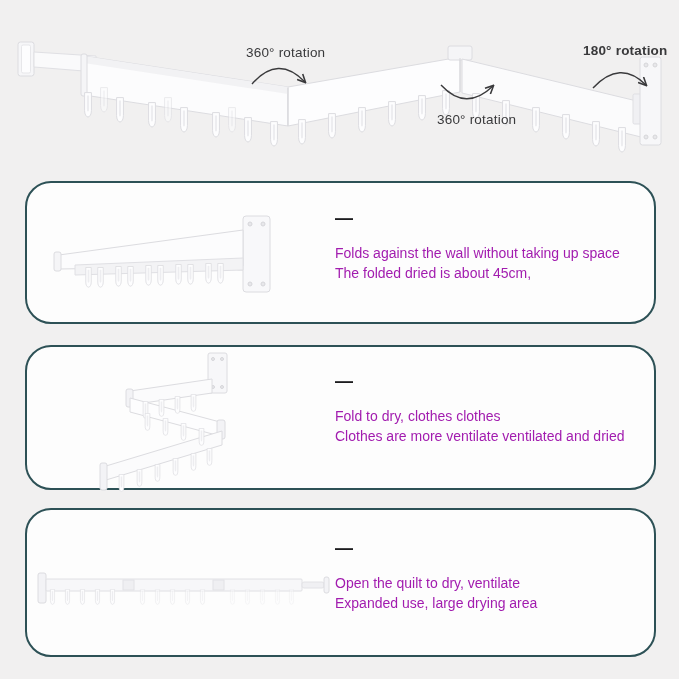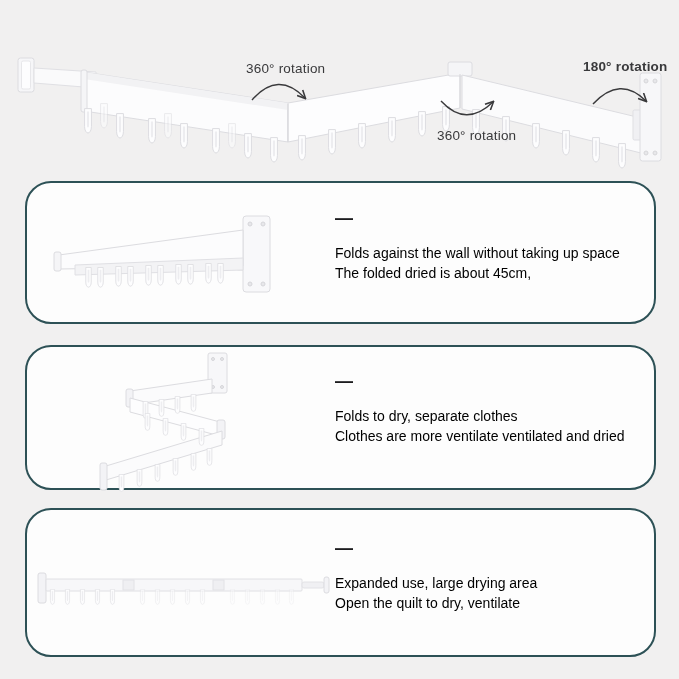--- a/index.html
+++ b/index.html
@@ -5,21 +5,21 @@
   html,body{margin:0;padding:0;}
   body{
     width:679px;height:679px;
     background:#f1f0f0;
     font-family:"Liberation Sans", sans-serif;
     position:relative;
     overflow:hidden;
   }
   .canvas{position:absolute;inset:0;}
   
-  .hero{position:absolute;left:0;top:16px;width:679px;height:176px;}
+  .hero{position:absolute;left:0;top:0;width:679px;height:176px;}
   .hero-svg{position:absolute;left:0;top:0;}
   .annot{
     position:absolute;
     font-size:13.5px;
     letter-spacing:.2px;
     color:#39393b;
     white-space:nowrap;
   }
   .a1{left:246px;top:45px;}
   .a2{left:437px;top:112px;}
@@ -38,21 +38,21 @@
   .panel-text{position:absolute;left:308px;}
   .p1 .panel-text{top:26px;}
   .p2 .panel-text{top:25px;}
   .p3 .panel-text{top:29px;}
   .marker{
     font-size:18px;font-weight:700;line-height:18px;
     color:#1c1c1e;margin-bottom:17px;
   }
   .line{
     font-size:14px;line-height:19.5px;
-    color:#000000;white-space:nowrap;
+    color:#a21caf;white-space:nowrap;
   }
   .art{position:absolute;}
   .art1{left:20px;top:25px;}
   .art2{left:45px;top:4px;}
   .art3{left:8px;top:55px;}
 </style>
 </head>
 <body>
 
 <div class="canvas">
@@ -193,21 +193,21 @@
         <use href="#peg" x="46" y="123" width="7" height="18"></use>
         <use href="#peg" x="64" y="118" width="7" height="18"></use>
         <use href="#peg" x="82" y="113" width="7" height="18"></use>
         <use href="#peg" x="100" y="107" width="7" height="18"></use>
         <use href="#peg" x="118" y="102" width="7" height="18"></use>
         <use href="#peg" x="134" y="97" width="7" height="18"></use>
       </g>
     </svg>
     <div class="panel-text">
       <div class="marker">—</div>
-      <div class="line">Folds to dry, separate clothes</div>
+      <div class="line">Fold to dry, clothes clothes</div>
       <div class="line">Clothes are more ventilate ventilated and dried</div>
     </div>
   </section>
 
   <section class="panel p3">
     <svg class="art art3" width="300" height="62" viewBox="0 0 300 62">
       <g stroke-width="1">
         <rect x="3" y="8" width="8" height="30" rx="2" fill="#f3f3f6" stroke="#dcdce0"></rect>
         <rect x="11" y="14" width="256" height="12" rx="1" fill="#f7f7f9" stroke="#e0e0e4"></rect>
         <rect x="88" y="15" width="11" height="10" fill="#efeff2" stroke="#e2e2e6"></rect>
@@ -228,18 +228,18 @@
         <use href="#peg" x="164" y="24" width="7" height="16" opacity="0.6"></use>
         <use href="#peg" x="194" y="24" width="7" height="16" opacity="0.4"></use>
         <use href="#peg" x="209" y="24" width="7" height="16" opacity="0.4"></use>
         <use href="#peg" x="224" y="24" width="7" height="16" opacity="0.4"></use>
         <use href="#peg" x="239" y="24" width="7" height="16" opacity="0.4"></use>
         <use href="#peg" x="253" y="24" width="7" height="16" opacity="0.4"></use>
       </g>
     </svg>
     <div class="panel-text">
       <div class="marker">—</div>
+      <div class="line">Open the quilt to dry, ventilate</div>
       <div class="line">Expanded use, large drying area</div>
-      <div class="line">Open the quilt to dry, ventilate</div>
     </div>
   </section>
 
 </div>
 
 </body></html>

